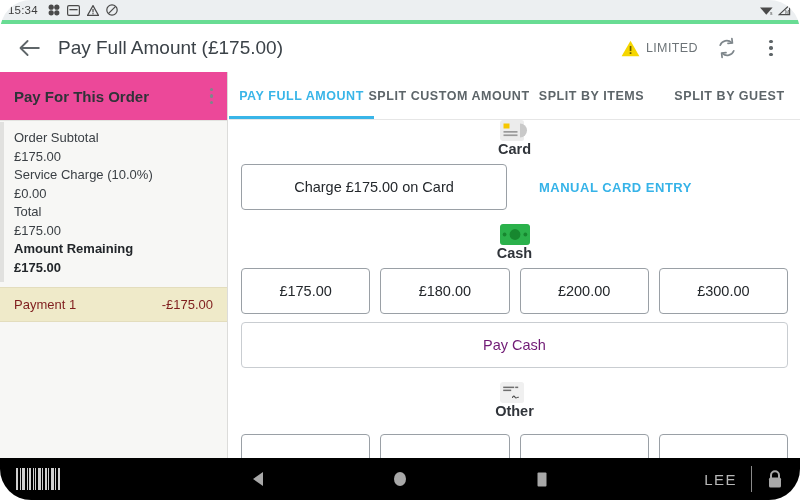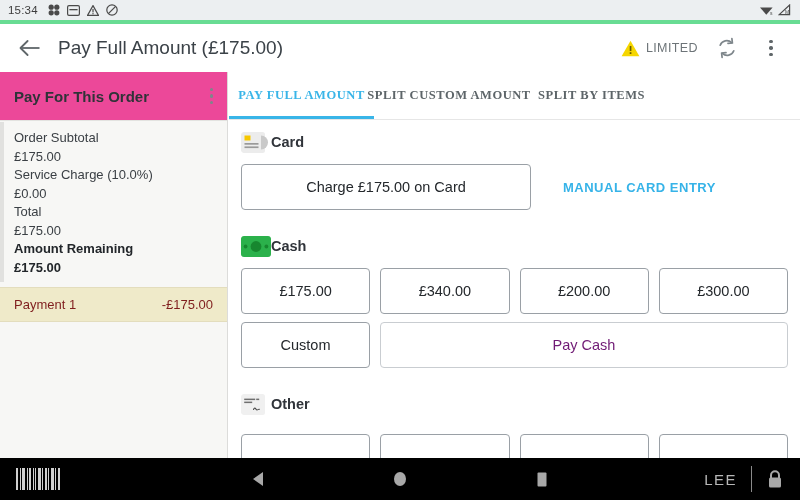--- a/index.html
+++ b/index.html
@@ -2,21 +2,21 @@
 <html><head>
 <meta charset="utf-8">
 <style>
   * { box-sizing: border-box; margin: 0; padding: 0; }
   html, body {
     width: 800px; height: 500px;
     font-family: "Liberation Sans", sans-serif;
     background: #ffffff;
     overflow: hidden;
   }
-  #app { position: relative; width: 800px; height: 500px; overflow: hidden; }
+  #app { position: relative; width: 800px; height: 500px; overflow: hidden; border-radius: 31px; }
 
   
   .statusbar {
     position: absolute; left: 0; top: 0; width: 800px; height: 20px;
     background: #eceff1; display: flex; align-items: center;
     padding: 0 8px; color: #4a4a4a;
   }
   .status-time { font-size: 11.5px; color: #3c3c3c; letter-spacing: .2px; }
   .status-icons-left { display: flex; align-items: center; gap: 7px; margin-left: 10px; }
   .status-icons-right { margin-left: auto; display: flex; align-items: center; gap: 4px; }
@@ -71,21 +71,20 @@
   .sidebar-scroll-indicator {
     position: absolute; left: 0; top: 50px; width: 4px; height: 160px;
     background: #e1e1df;
   }
 
   
   .tabs {
     position: absolute; left: 229px; top: 72px; width: 571px; height: 48px;
     background: #ffffff; display: flex; align-items: stretch;
     border-bottom: 1px solid #e6e6e6;
-    font-family: Liberation Serif, serif;
   }
   .tab {
     display: flex; align-items: center; justify-content: center;
     font-size: 12.5px; font-weight: bold; letter-spacing: .55px;
     color: #5d6569; cursor: pointer; padding: 0 6px; position: relative;
     white-space: nowrap;
   }
   .tab.t0 { width: 145px; color: #39b5e8; }
   .tab.t1 { width: 150px; }
   .tab.t2 { width: 135px; }
@@ -93,32 +92,32 @@
   .tab.active::after {
     content: ""; position: absolute; left: 0; right: 0; bottom: 0; height: 3px;
     background: #39b5e8;
   }
 
   
   .content {
     position: absolute; left: 229px; top: 120px; width: 571px; height: 338px;
     background: #ffffff; overflow: hidden; padding: 0 12px;
   }
-  .section-head { display: flex; align-items: center; height: 44px; }
+  .section-head { display: flex; align-items: center; height: 44px; flex-direction: column; }
   .section-label { font-size: 14.5px; font-weight: bold; color: #30343a; }
 
   .pm-icon { width: 30px; height: 21px; border-radius: 3px; display: block; }
 
   .row { display: flex; gap: 10px; }
   .btn {
     background: #ffffff; border: 1px solid #9aa0a6; border-radius: 4px;
     height: 46px; display: flex; align-items: center; justify-content: center;
     font-size: 14.5px; color: #24282c; cursor: pointer; user-select: none;
   }
-  .btn.charge { width: 290px; }
+  .btn.charge { width: 266px; }
   .btn.amt { flex: 1 1 0; }
   .btn.custom { width: 129px; }
   .btn.paycash {
     flex: 1 1 0; border-color: #c9cdd1; color: #701a75;
   }
   .manual-link {
     font-size: 13px; font-weight: bold; color: #36b3e8; letter-spacing: .5px;
     margin-left: 22px; display: flex; align-items: center; cursor: pointer;
     white-space: nowrap;
   }
@@ -256,20 +255,23 @@
   <div class="tabs">
     <div class="tab t0 active">
       <span>PAY FULL AMOUNT</span>
     </div>
     <div class="tab t1">
       <span>SPLIT CUSTOM AMOUNT</span>
     </div>
     <div class="tab t2">
       <span>SPLIT BY ITEMS</span>
     </div>
+    <div class="tab t3">
+      <span>SPLIT BY GUEST</span>
+    </div>
   </div>
 
   <div class="content">
 
     <div class="section-head">
       <svg class="pm-icon" viewBox="0 0 30 21">
         <rect x="0" y="0" width="24" height="21" rx="2.5" fill="#ececec"></rect>
         <rect x="3.5" y="3.5" width="6" height="5" fill="#f6c700"></rect>
         <rect x="3.5" y="11" width="14" height="1.7" fill="#9a9a9a"></rect>
         <rect x="3.5" y="14.4" width="14" height="1.7" fill="#9a9a9a"></rect>
@@ -286,26 +288,25 @@
       <svg class="pm-icon" viewBox="0 0 30 21">
         <rect x="0" y="0" width="30" height="21" rx="1.5" fill="#2bb14b"></rect>
         <circle cx="15" cy="10.5" r="5.4" fill="#17872f"></circle>
         <circle cx="4.6" cy="10.5" r="1.9" fill="#17872f"></circle>
         <circle cx="25.4" cy="10.5" r="1.9" fill="#17872f"></circle>
       </svg>
       <span class="section-label">Cash</span>
     </div>
     <div class="row">
       <div class="btn amt">£175.00</div>
-      <div class="btn amt">£340.00</div>
+      <div class="btn amt">£180.00</div>
       <div class="btn amt">£200.00</div>
       <div class="btn amt">£300.00</div>
     </div>
     <div class="row mt8">
-      <div class="btn custom">Custom</div>
       <div class="btn paycash">Pay Cash</div>
     </div>
 
     <div class="section-head" style="margin-top:14px">
       <svg class="pm-icon" viewBox="0 0 30 21">
         <rect x="0" y="0" width="24" height="21" rx="2.5" fill="#f0f0f0"></rect>
         <rect x="3.2" y="4.6" width="11" height="1.5" fill="#6f6f6f"></rect>
         <rect x="15.2" y="4.6" width="3" height="1.5" fill="#6f6f6f"></rect>
         <rect x="3.2" y="7.6" width="8" height="1.5" fill="#6f6f6f"></rect>
         <path d="M12.5 15.5 c1.2,-3 2.2,-0.4 3.2,0.4 c0.9,0.6 1.6,-1.2 2.6,-0.6" fill="none" stroke="#4d4d4d" stroke-width="1.1" stroke-linecap="round"></path>

